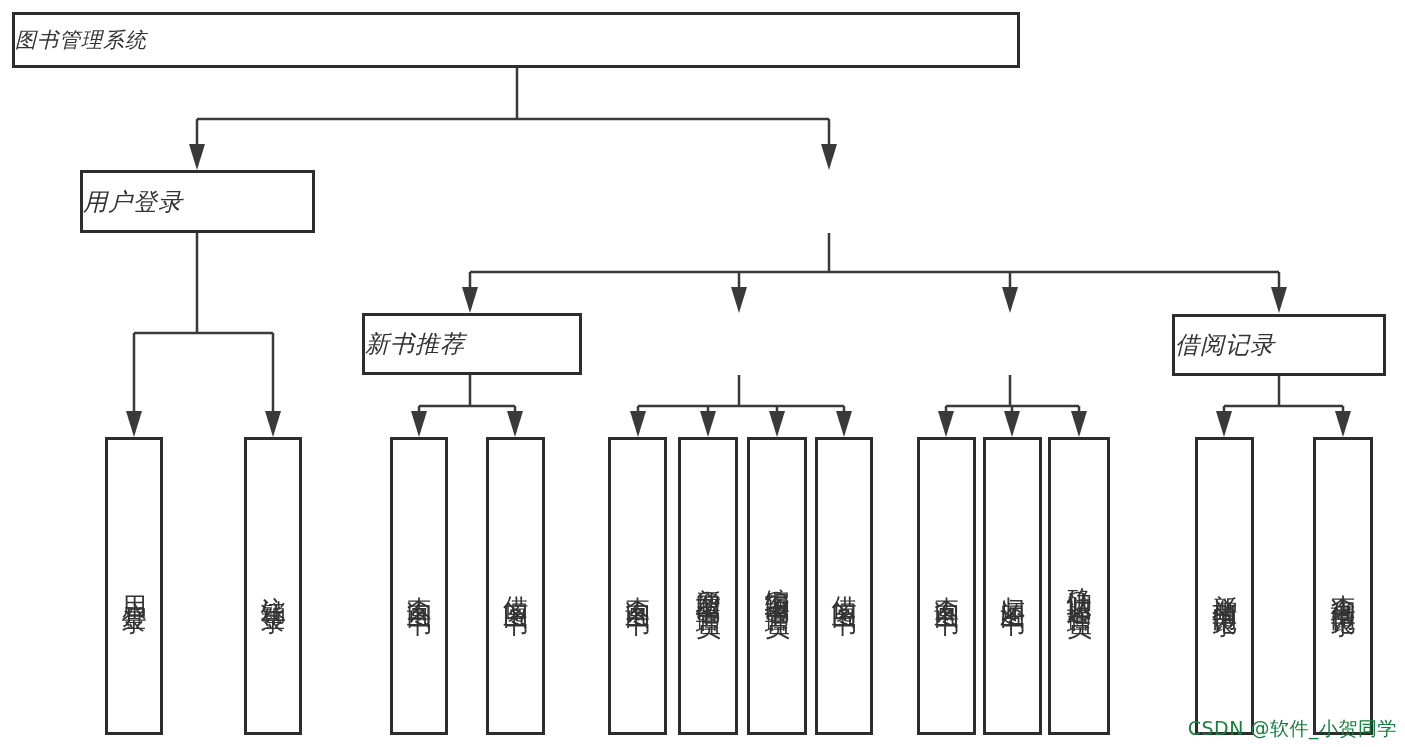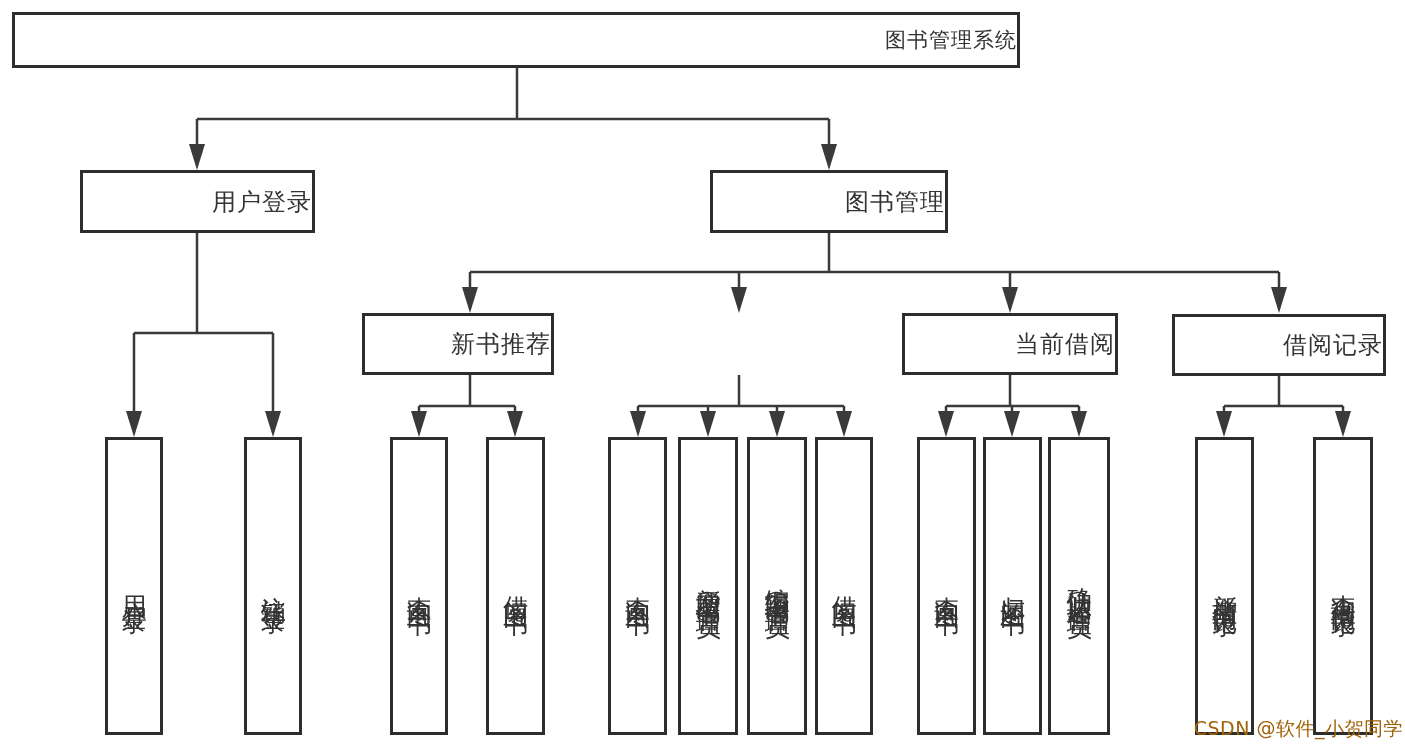--- a/index.html
+++ b/index.html
@@ -19,26 +19,27 @@
     left:0; top:0;
     width:1405px; height:747px;
   }
 
   .node {
     position:absolute;
     background:#ffffff;
     border:3px solid #2d2d2d;
     display:flex;
     align-items:center;
-    justify-content:flex-end;
+    justify-content:flex-start;
     color:#333333;
     font-size:24px;
     letter-spacing:1px;
     white-space:nowrap;
     z-index:2;
+    font-style:italic;
   }
   .node--root { font-size:21px; letter-spacing:1px; }
 
   .leaf {
     position:absolute;
     top:437px;
     height:298px;
     background:#ffffff;
     border:3px solid #2d2d2d;
     display:flex;
@@ -55,24 +56,24 @@
     line-height:1.1;
     color:#333333;
   }
   .leaf--long span {
     letter-spacing:4px;
     font-size:25px;
   }
 
   .watermark {
     position:absolute;
-    right:2px;
+    right:8px;
     top:716px;
     font-size:19px;
-    color:#a16207;
+    color:#15803d;
     letter-spacing:0.5px;
     z-index:5;
     white-space:nowrap;
   }
 </style>
 </head>
 <body>
 
 <div class="stage">
 
@@ -123,29 +124,23 @@
     </g>
   </svg>
 
   <div class="node node--root" style="left:12px;top:12px;width:1008px;height:56px">
     <span>图书管理系统</span>
   </div>
 
   <div class="node" style="left:80px;top:170px;width:235px;height:63px">
     <span>用户登录</span>
   </div>
-  <div class="node" style="left:710px;top:170px;width:238px;height:63px">
-    <span>图书管理</span>
-  </div>
 
-  <div class="node" style="left:362px;top:313px;width:192px;height:62px">
+  <div class="node" style="left:362px;top:313px;width:220px;height:62px">
     <span>新书推荐</span>
-  </div>
-  <div class="node" style="left:902px;top:313px;width:216px;height:62px">
-    <span>当前借阅</span>
   </div>
   <div class="node" style="left:1172px;top:314px;width:214px;height:62px">
     <span>借阅记录</span>
   </div>
 
   <div class="leaf" style="left:105px;width:58px">
     <span>用户登录</span>
   </div>
   <div class="leaf" style="left:244px;width:58px">
     <span>注销登录</span>

